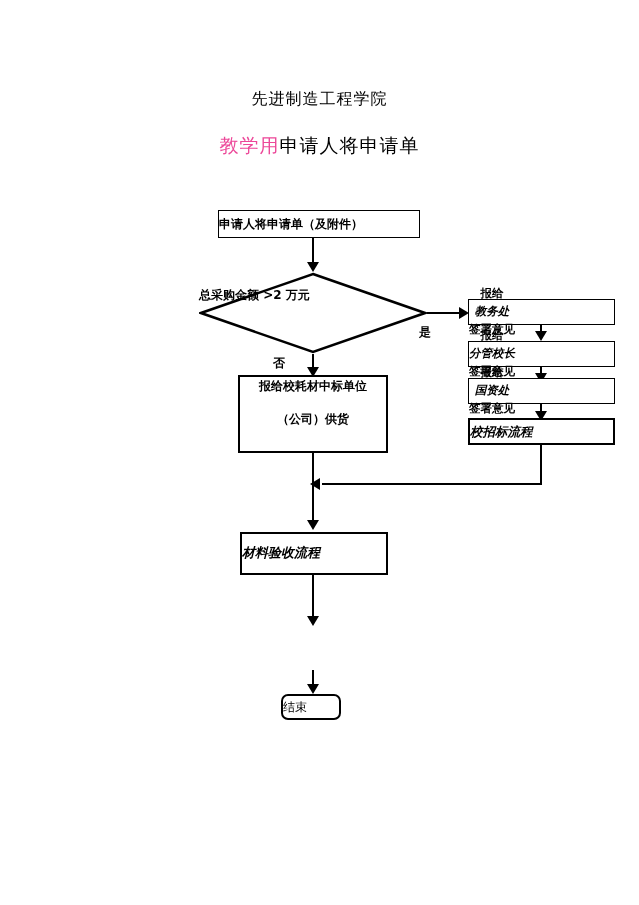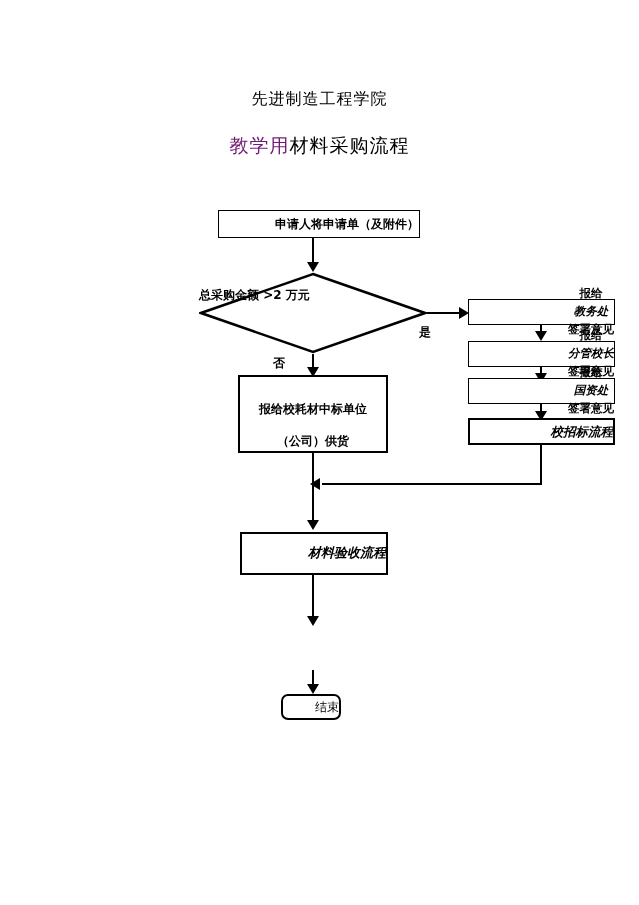--- a/index.html
+++ b/index.html
@@ -34,32 +34,32 @@
   }
   #title-line1 {
     top: 89px;
     font-size: 16px;
   }
   #title-line2 {
     top: 133px;
     font-size: 19px;
   }
   .title-accent {
-    color: #701a75;
+    color: #ec4899;
   }
 
   
   .node {
     position: absolute;
     box-sizing: border-box;
     background: #ffffff;
     border: 2px solid #000000;
     display: flex;
     align-items: center;
-    justify-content: flex-end;
+    justify-content: flex-start;
     text-align: center;
     font-weight: bold;
     line-height: 1.55;
   }
   .node-thin { border-width: 1.5px; }
   .node-thick { border-width: 2.5px; }
   .node span { display: block; }
 
   .italic { font-style: italic; }
 
@@ -127,21 +127,21 @@
   }
 </style>
 </head>
 <body>
 
 <div id="page">
 
   <div class="title-main" id="title-line1">先进制造工程学院</div>
 
   <div class="title-main" id="title-line2">
-    <span class="title-accent">教学用</span><span>材料采购流程</span>
+    <span class="title-accent">教学用</span><span>申请人将申请单</span>
   </div>
 
   <div class="node node-thin" style="left:218px; top:210px; width:202px; height:28px; font-size:12px;">
     <span>申请人将申请单（及附件）</span>
   </div>
 
   <div class="conn vline" style="left:312px; top:238px; height:26px;"></div>
   <div class="arrow-down" style="left:307px; top:262px;"></div>
 
   <div id="node-decision">

